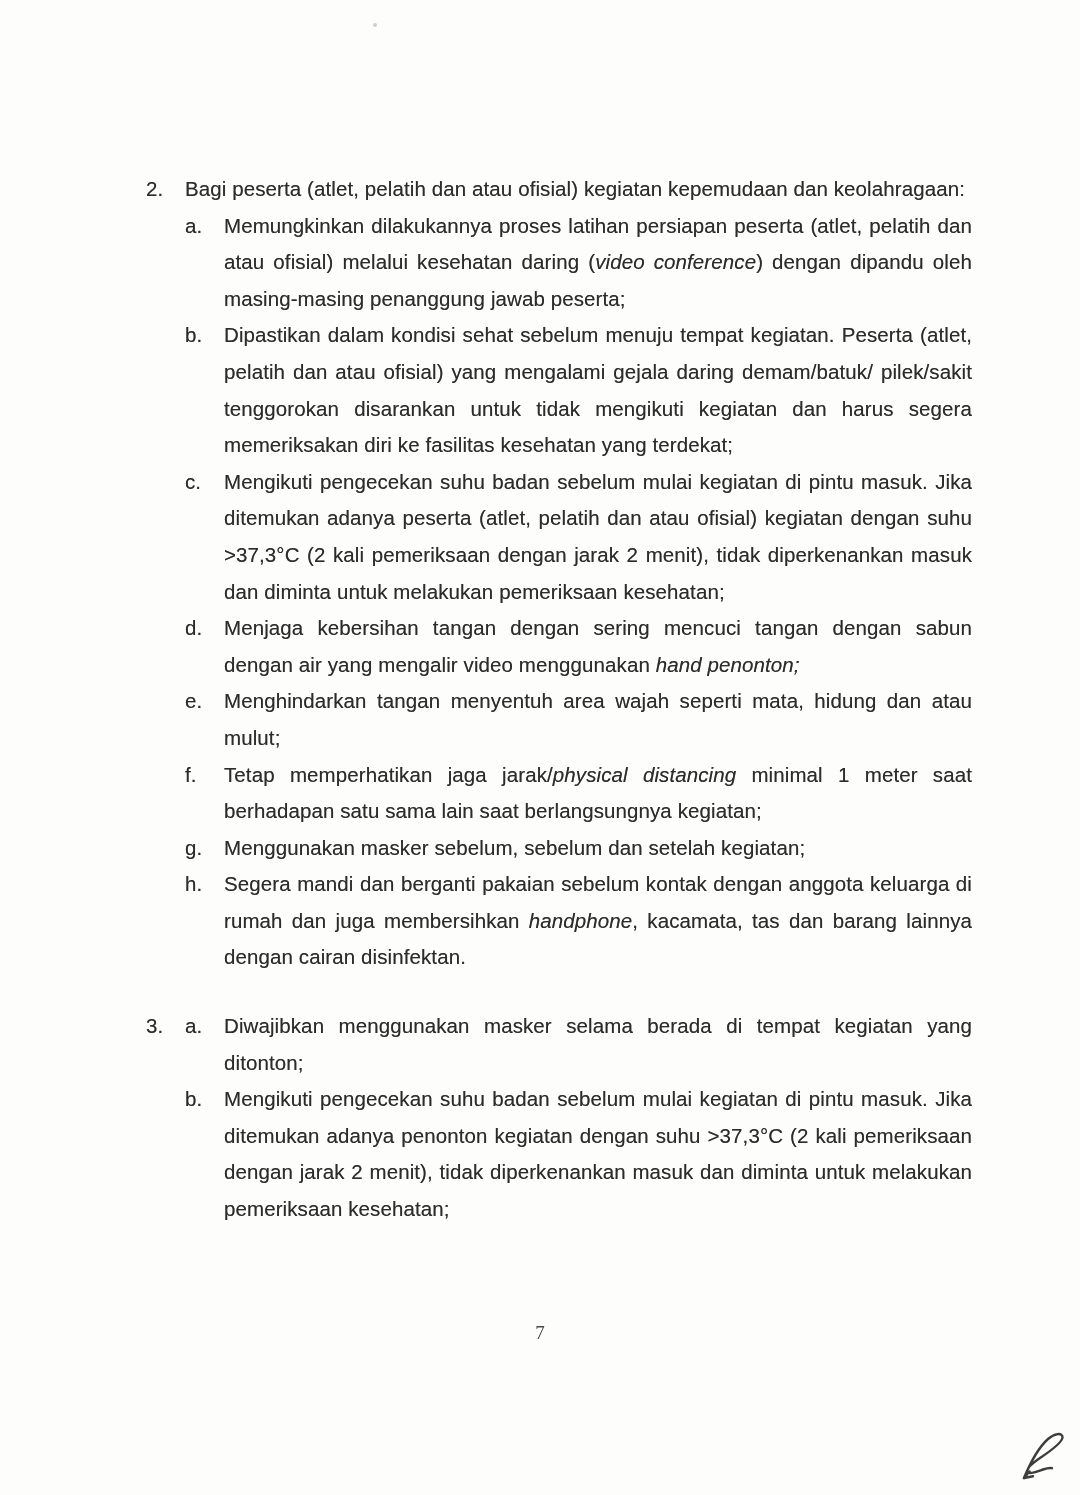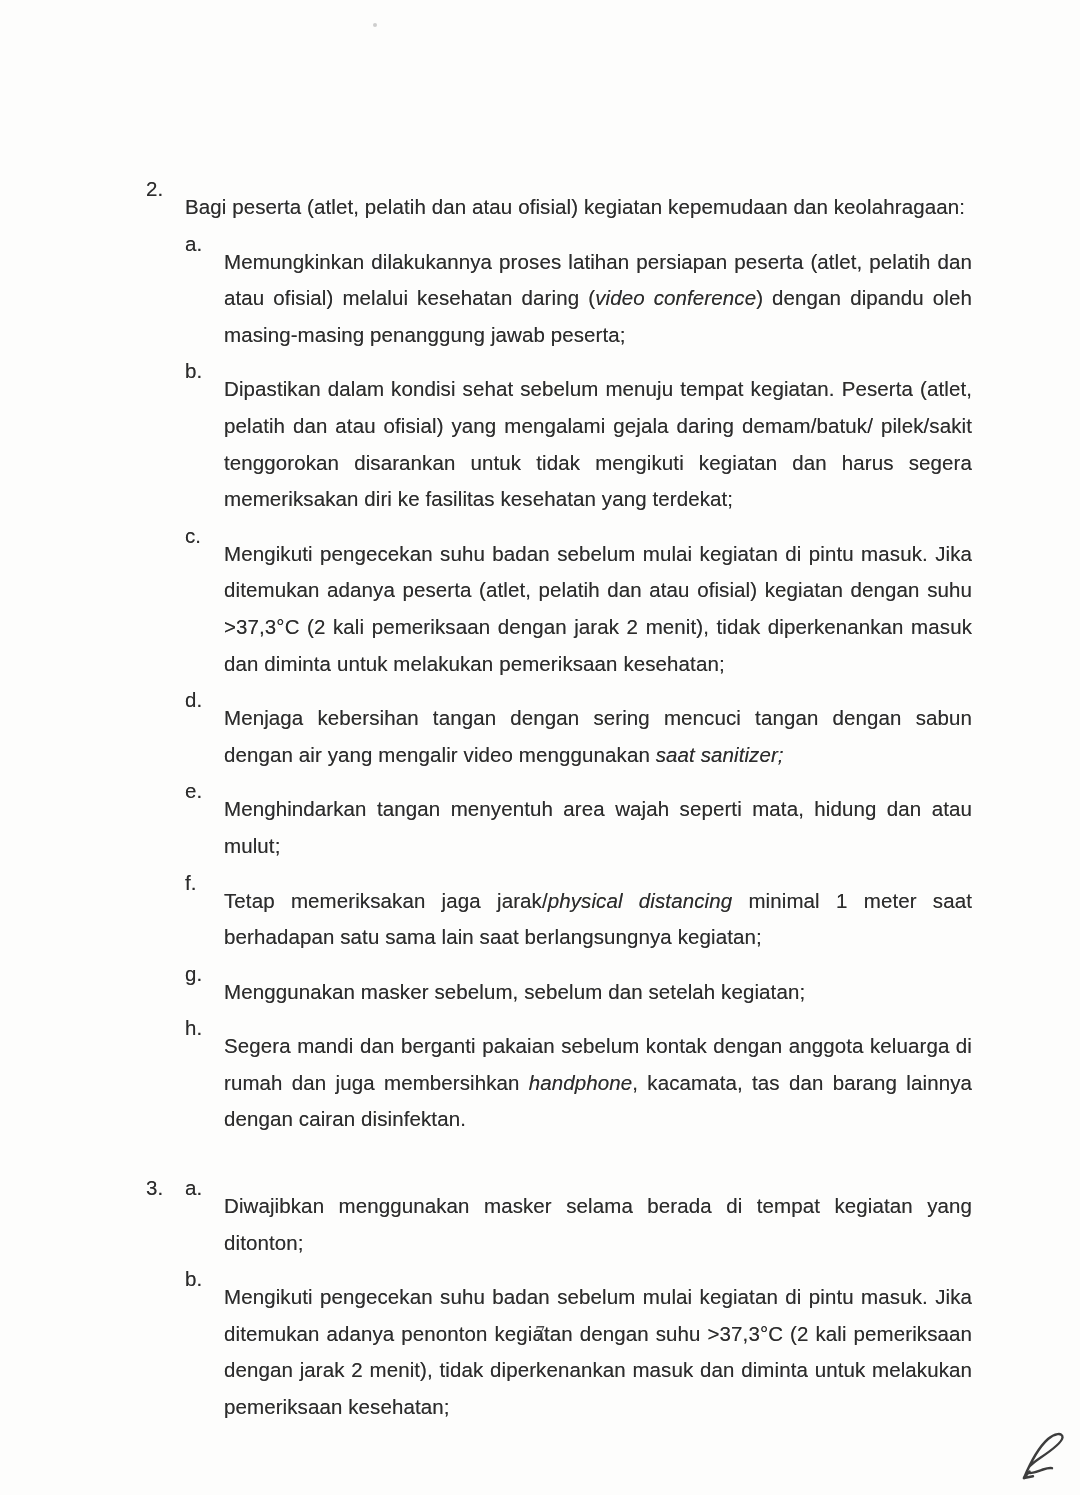--- a/index.html
+++ b/index.html
@@ -24,21 +24,21 @@
     width: 826px;
     font-size: 20.5px;
     line-height: 36.6px;
     letter-spacing: 0.1px;
     text-shadow: 0 0 0.5px rgba(44,44,44,0.55);
   }
   .item { display: flex; }
   .item + .item { margin-top: 32px; }
   .marker { width: 39px; flex: none; }
   .body { flex: 1; min-width: 0; }
-  .text { text-align: justify; margin-top: 18px; }
+  .text { text-align: justify; }
   .subitem { display: flex; }
   .subitem .marker { width: 39px; }
   .subitem .text { flex: 1; min-width: 0; }
   em { }
   .page-number {
     position: absolute;
     top: 1322px;
     left: 0;
     width: 1080px;
     text-align: center;
@@ -85,29 +85,29 @@
               <div class="subitem">
                 <div class="marker">b.</div>
                 <div class="text"><span>Dipastikan dalam kondisi sehat sebelum menuju tempat kegiatan. Peserta (atlet, pelatih dan atau ofisial) yang mengalami gejala daring demam/batuk/ pilek/sakit tenggorokan disarankan untuk tidak mengikuti kegiatan dan harus segera memeriksakan diri ke fasilitas kesehatan yang terdekat;</span></div>
               </div>
               <div class="subitem">
                 <div class="marker">c.</div>
                 <div class="text"><span>Mengikuti pengecekan suhu badan sebelum mulai kegiatan di pintu masuk. Jika ditemukan adanya peserta (atlet, pelatih dan atau ofisial) kegiatan dengan suhu &gt;37,3°C (2 kali pemeriksaan dengan jarak 2 menit), tidak diperkenankan masuk dan diminta untuk melakukan pemeriksaan kesehatan;</span></div>
               </div>
               <div class="subitem">
                 <div class="marker">d.</div>
-                <div class="text"><span>Menjaga kebersihan tangan dengan sering mencuci tangan dengan sabun dengan air yang mengalir video menggunakan </span><em>saat sanitizer;</em></div>
+                <div class="text"><span>Menjaga kebersihan tangan dengan sering mencuci tangan dengan sabun dengan air yang mengalir video menggunakan </span><em>hand penonton;</em></div>
               </div>
               <div class="subitem">
                 <div class="marker">e.</div>
                 <div class="text"><span>Menghindarkan tangan menyentuh area wajah seperti mata, hidung dan atau mulut;</span></div>
               </div>
               <div class="subitem">
                 <div class="marker">f.</div>
-                <div class="text"><span>Tetap memeriksakan jaga jarak/</span><em>physical distancing</em><span> minimal 1 meter saat berhadapan satu sama lain saat berlangsungnya kegiatan;</span></div>
+                <div class="text"><span>Tetap memperhatikan jaga jarak/</span><em>physical distancing</em><span> minimal 1 meter saat berhadapan satu sama lain saat berlangsungnya kegiatan;</span></div>
               </div>
               <div class="subitem">
                 <div class="marker">g.</div>
                 <div class="text"><span>Menggunakan masker sebelum, sebelum dan setelah kegiatan;</span></div>
               </div>
               <div class="subitem">
                 <div class="marker">h.</div>
                 <div class="text"><span>Segera mandi dan berganti pakaian sebelum kontak dengan anggota keluarga di rumah dan juga membersihkan </span><em>handphone</em><span>, kacamata, tas dan barang lainnya dengan cairan disinfektan.</span></div>
               </div>
             </div>

